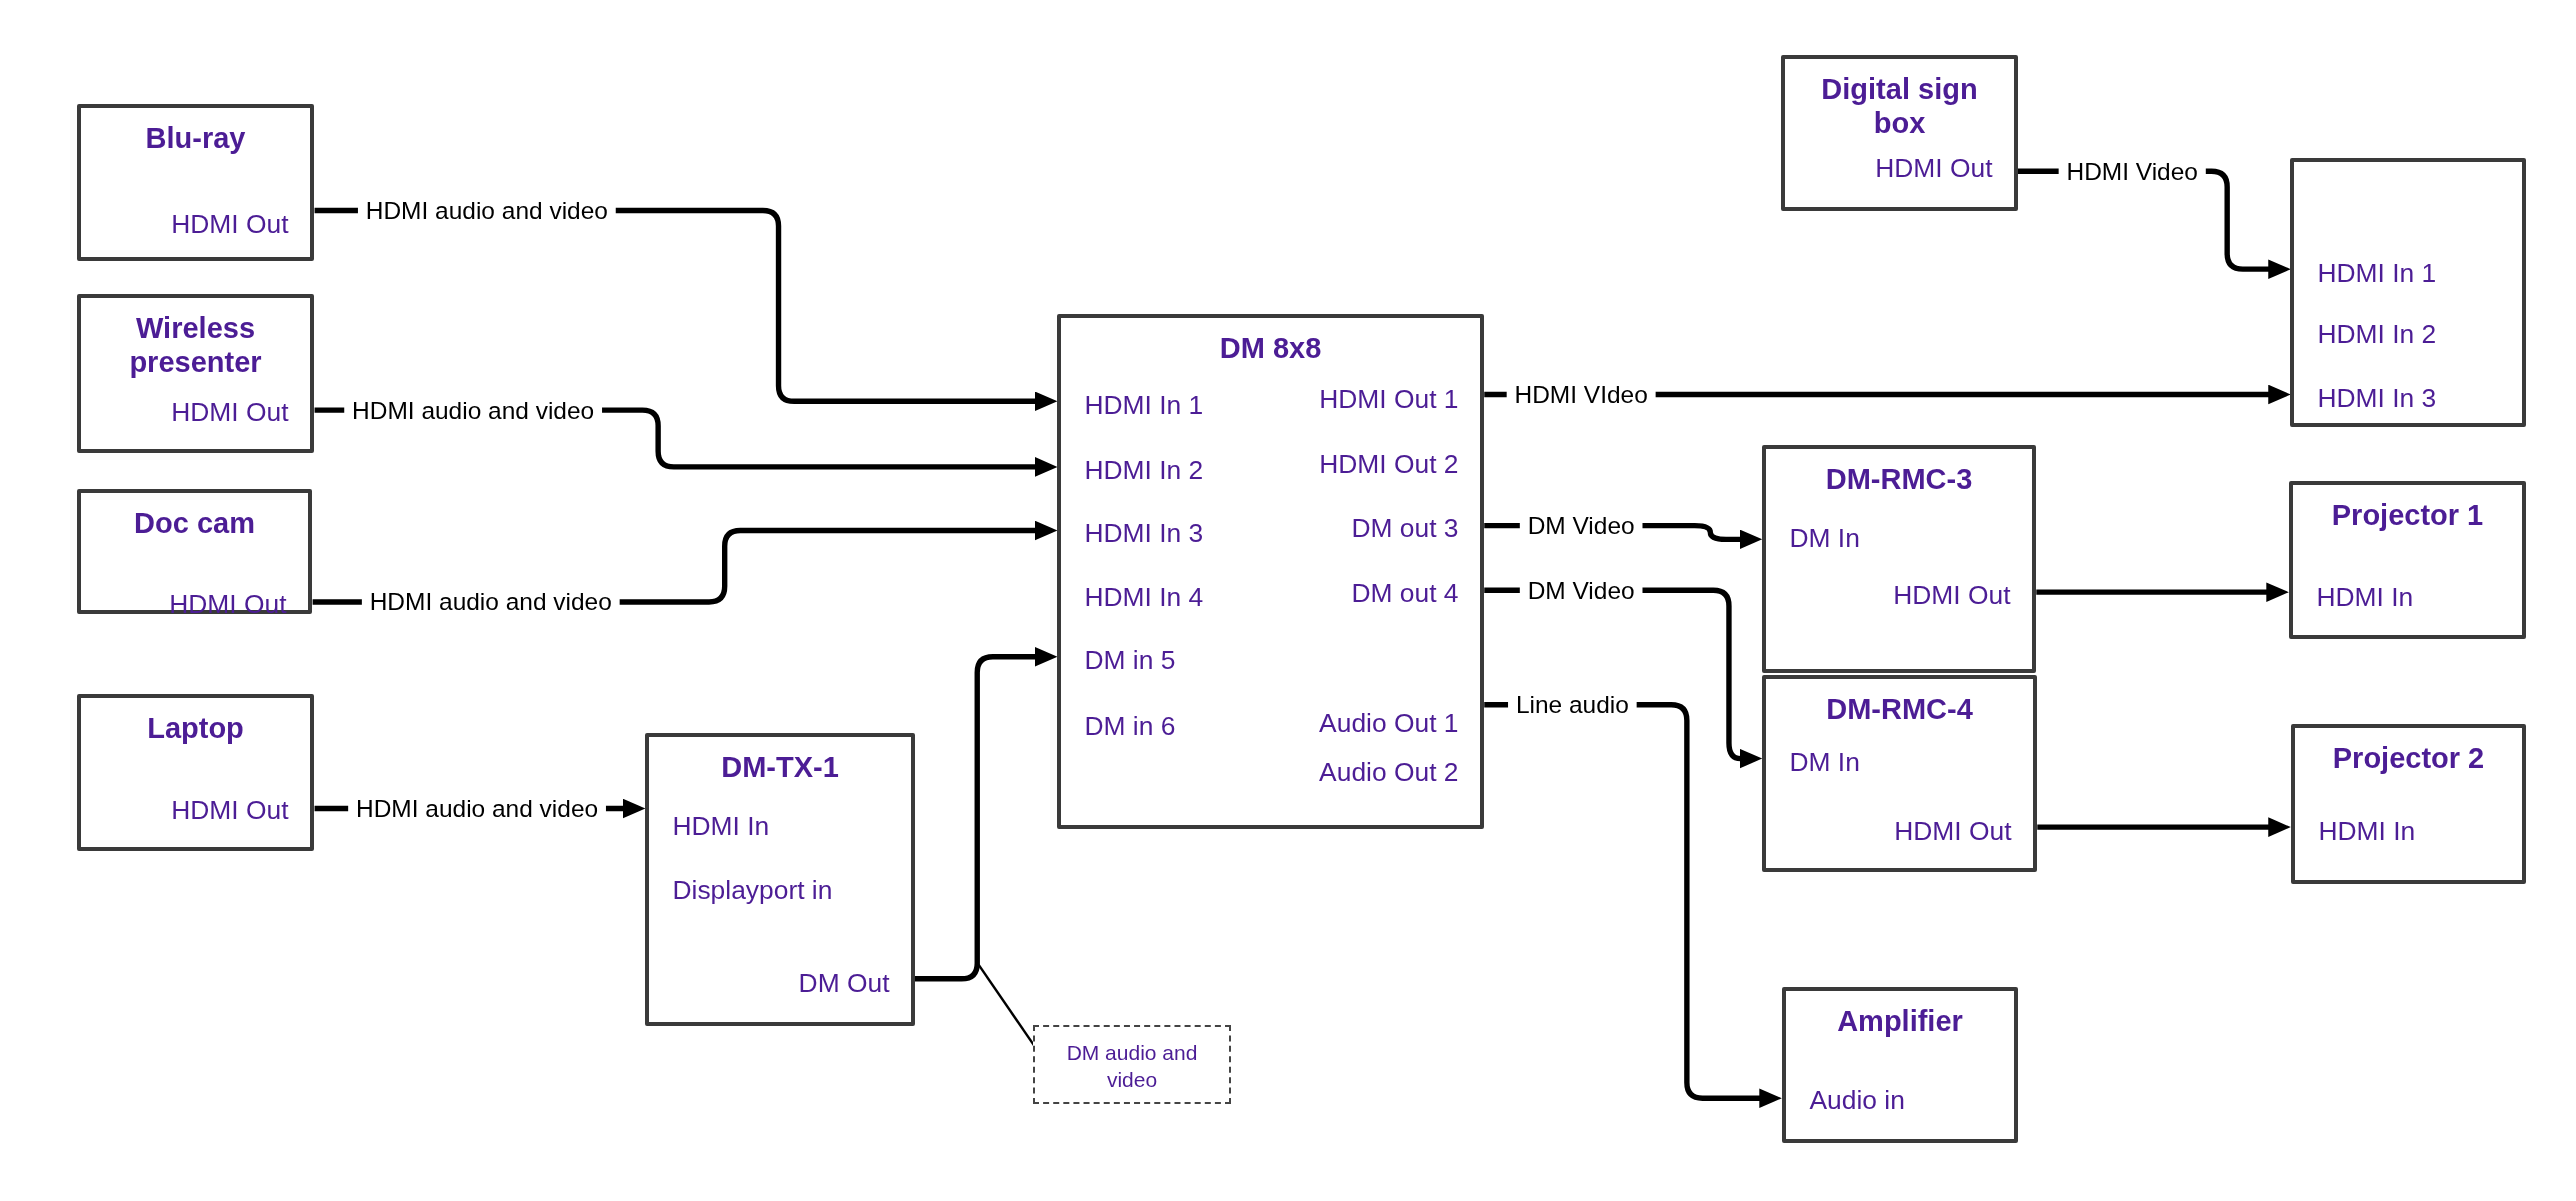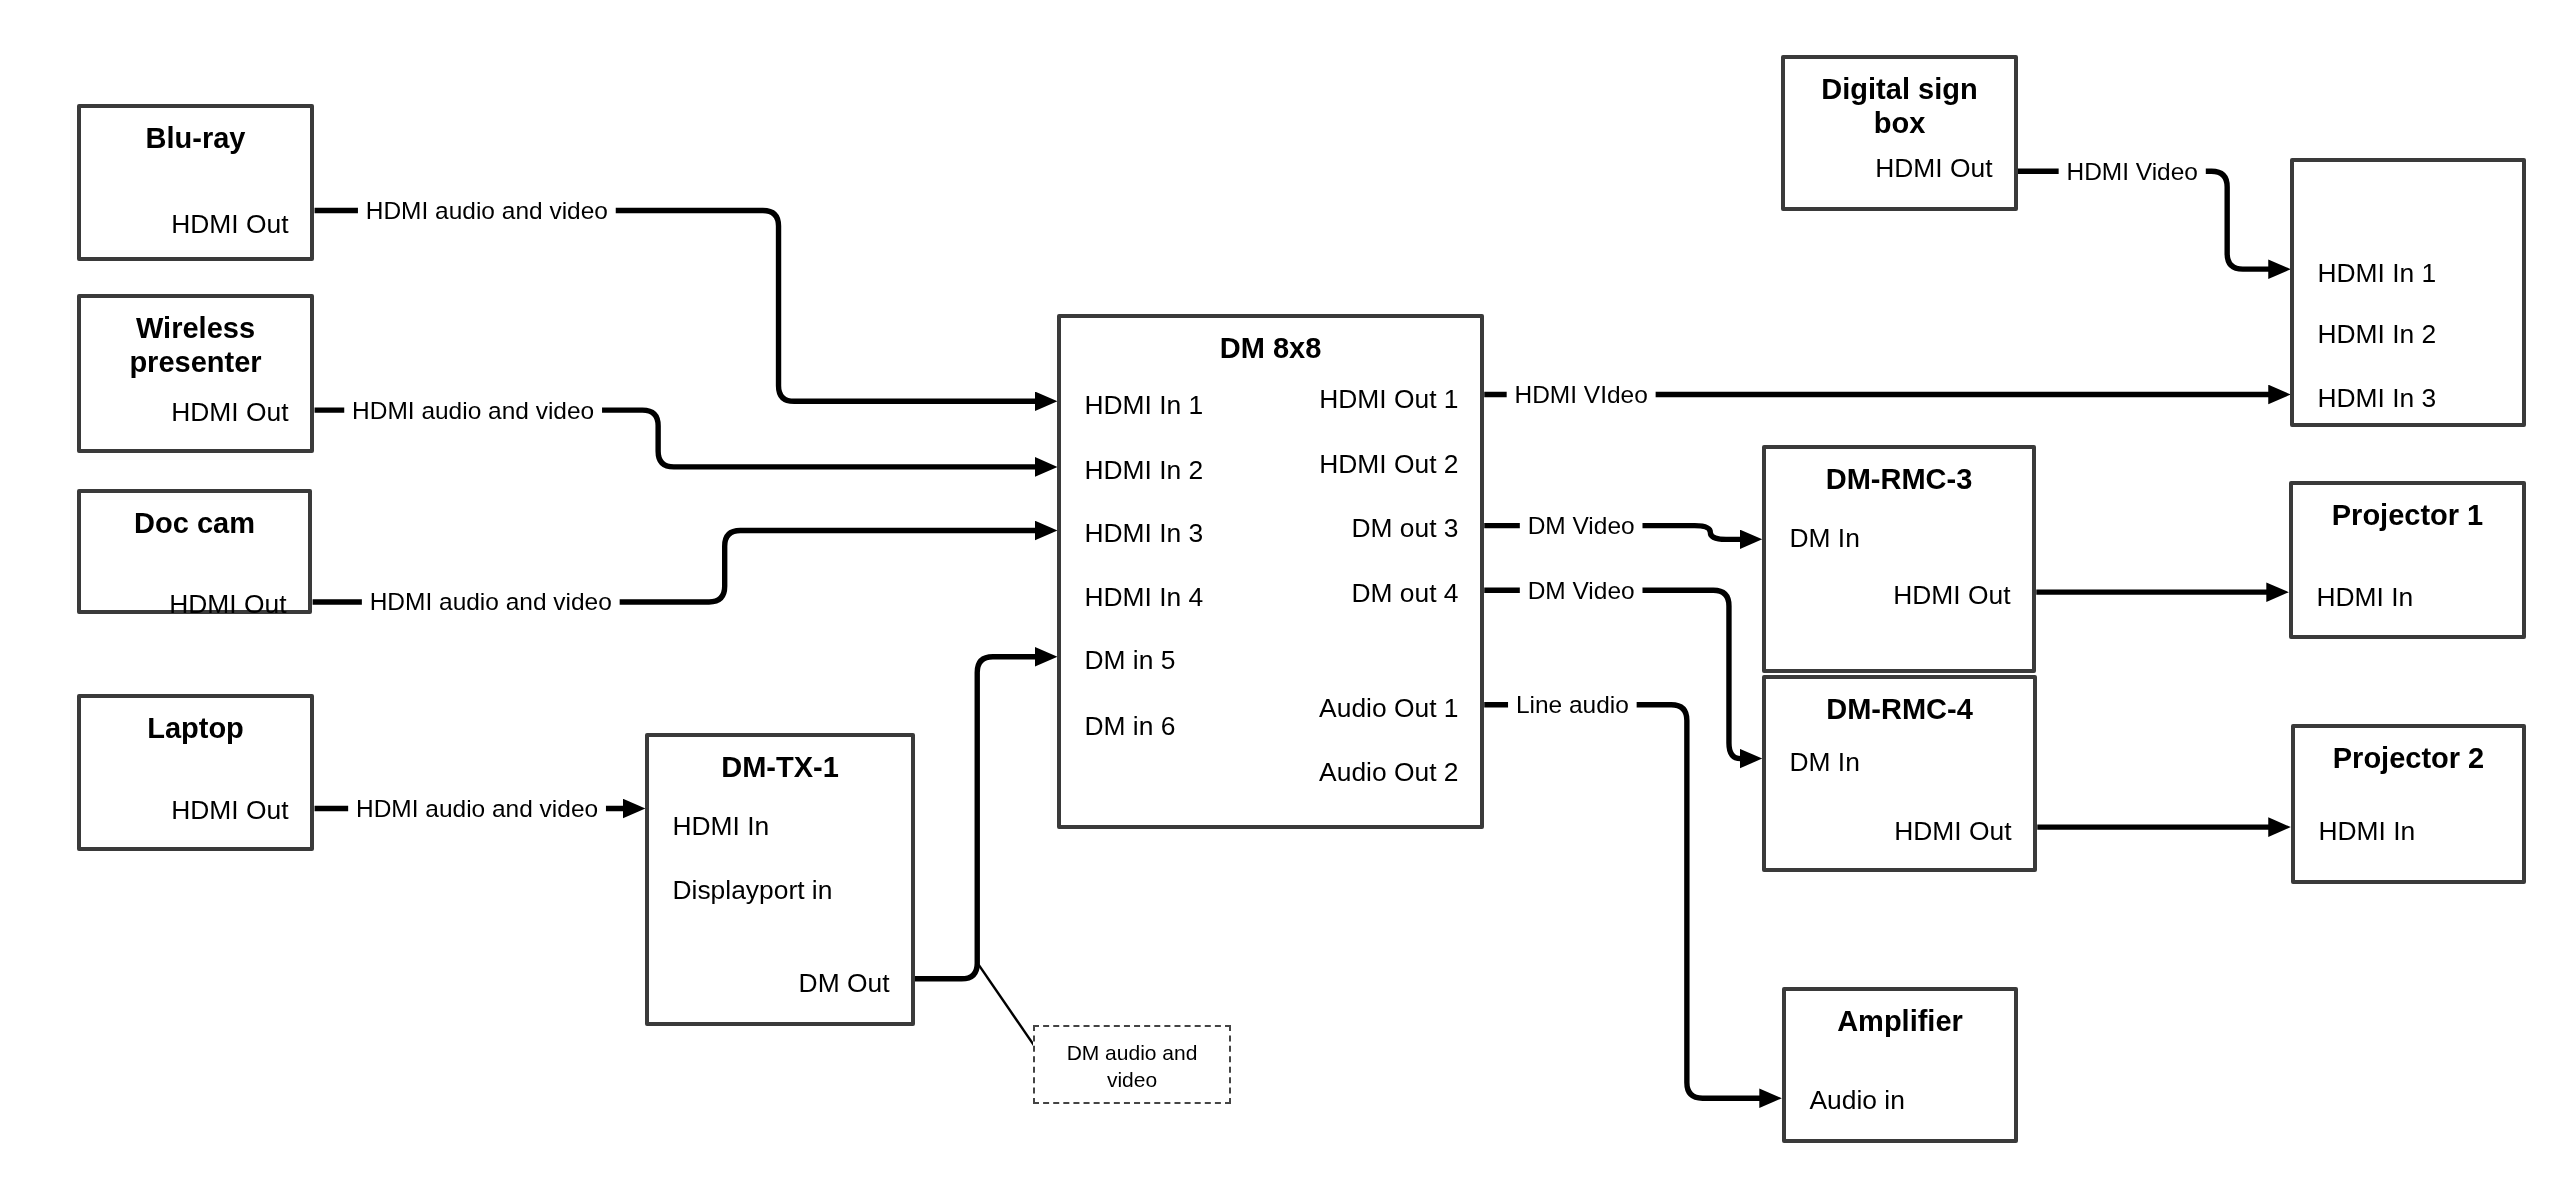--- a/index.html
+++ b/index.html
@@ -12,21 +12,21 @@
     overflow: hidden;
   }
   #wires { position: absolute; left: 0; top: 0; }
   #nodes { position: absolute; left: 0; top: 0; width: 100%; height: 100%; }
   .node {
     position: absolute;
     box-sizing: border-box;
     border: 4.4px solid #3a3a3a;
     background: #ffffff;
     border-radius: 2px;
-    color: #000000;
+    color: #4c1d95;
   }
   .node .title {
     position: absolute;
     top: 12.7px; left: 0; right: 0;
     text-align: center;
     font-weight: bold;
     font-size: 29px;
     line-height: 34px;
     white-space: pre;
   }
@@ -127,21 +127,21 @@
         <div class="port left" style="top: 88px;">HDMI In 1</div>
         <div class="port left" style="top: 153px;">HDMI In 2</div>
         <div class="port left" style="top: 216px;">HDMI In 3</div>
         <div class="port left" style="top: 280px;">HDMI In 4</div>
         <div class="port left" style="top: 343px;">DM in 5</div>
         <div class="port left" style="top: 409px;">DM in 6</div>
         <div class="port right" style="top: 82px;">HDMI Out 1</div>
         <div class="port right" style="top: 147px;">HDMI Out 2</div>
         <div class="port right" style="top: 211px;">DM out 3</div>
         <div class="port right" style="top: 276px;">DM out 4</div>
-        <div class="port right" style="top: 391px;">Audio Out 1</div>
+        <div class="port right" style="top: 406px;">Audio Out 1</div>
         <div class="port right" style="top: 455px;">Audio Out 2</div>
       </div>
       <div class="node" style="left: 1781px; top: 55px; width: 237px; height: 156px;">
         <div class="title">Digital sign
 box</div>
         <div class="port right" style="top: 110px;">HDMI Out</div>
       </div>
       <div class="node" style="left: 2290px; top: 158px; width: 236px; height: 269px;">
         <div class="port left" style="top: 112px;">HDMI In 1</div>
         <div class="port left" style="top: 173px;">HDMI In 2</div>

